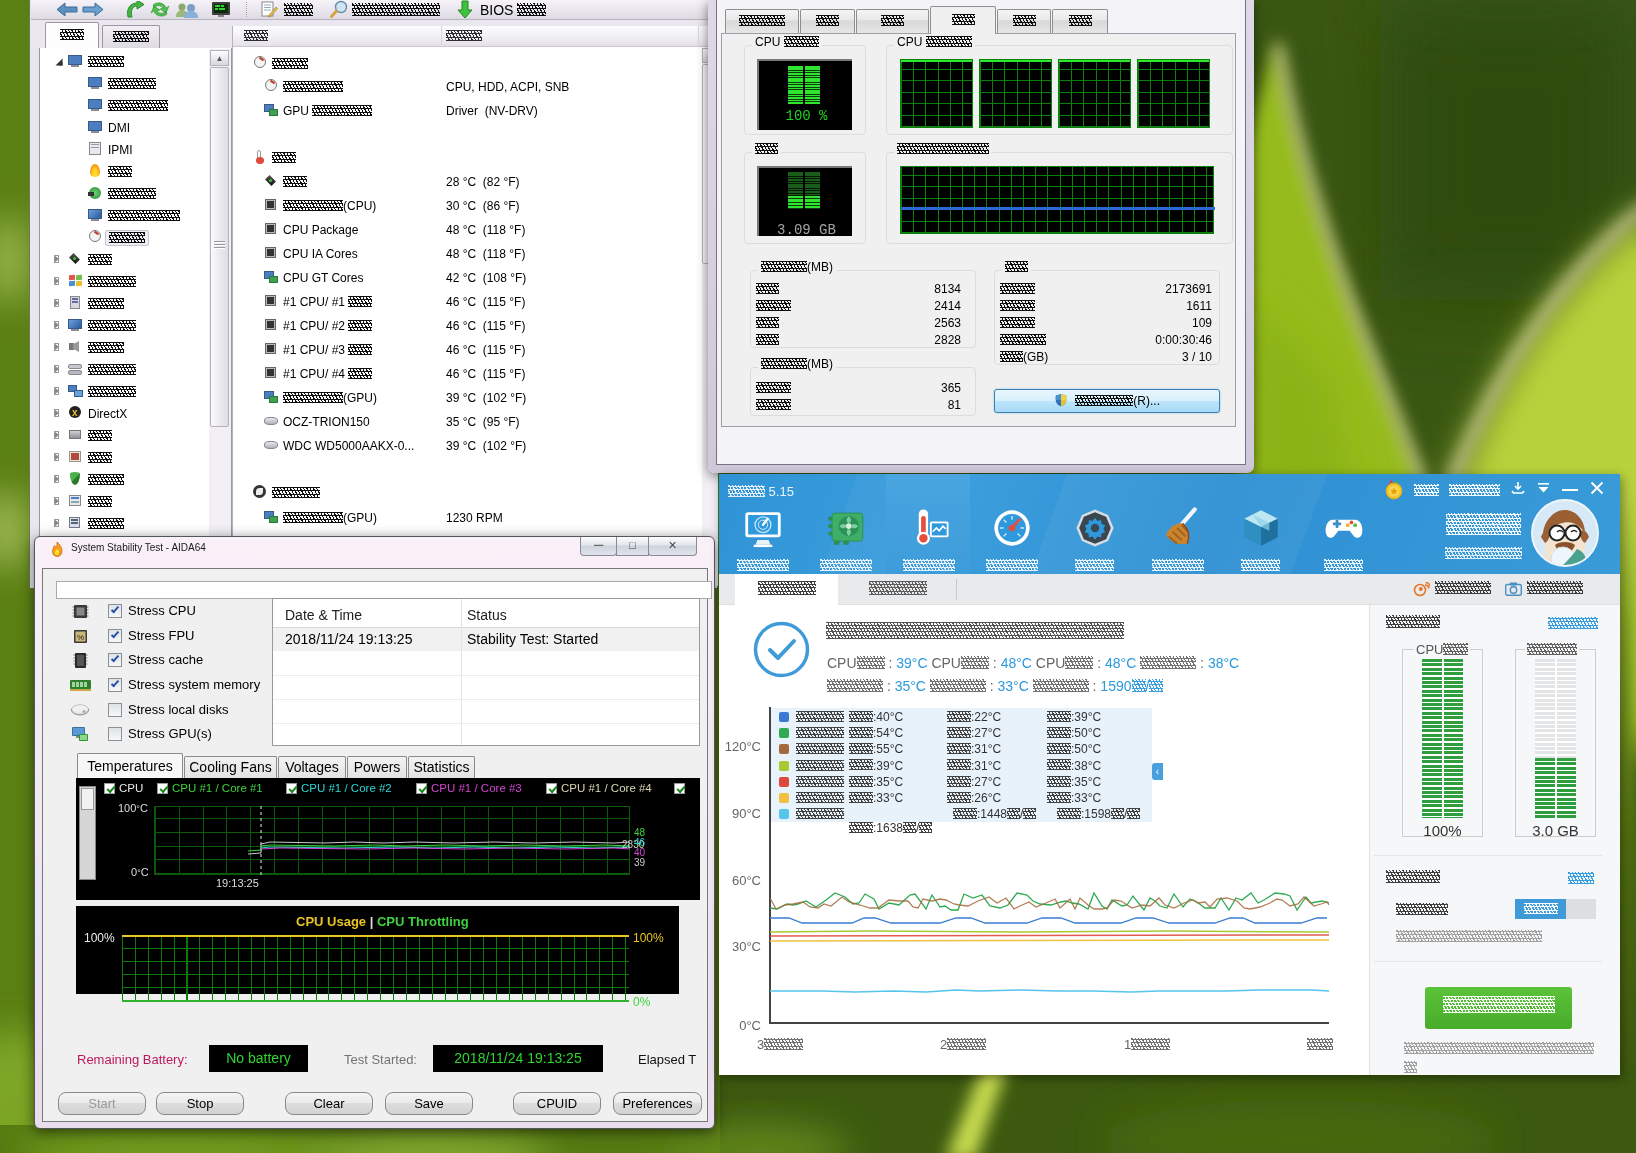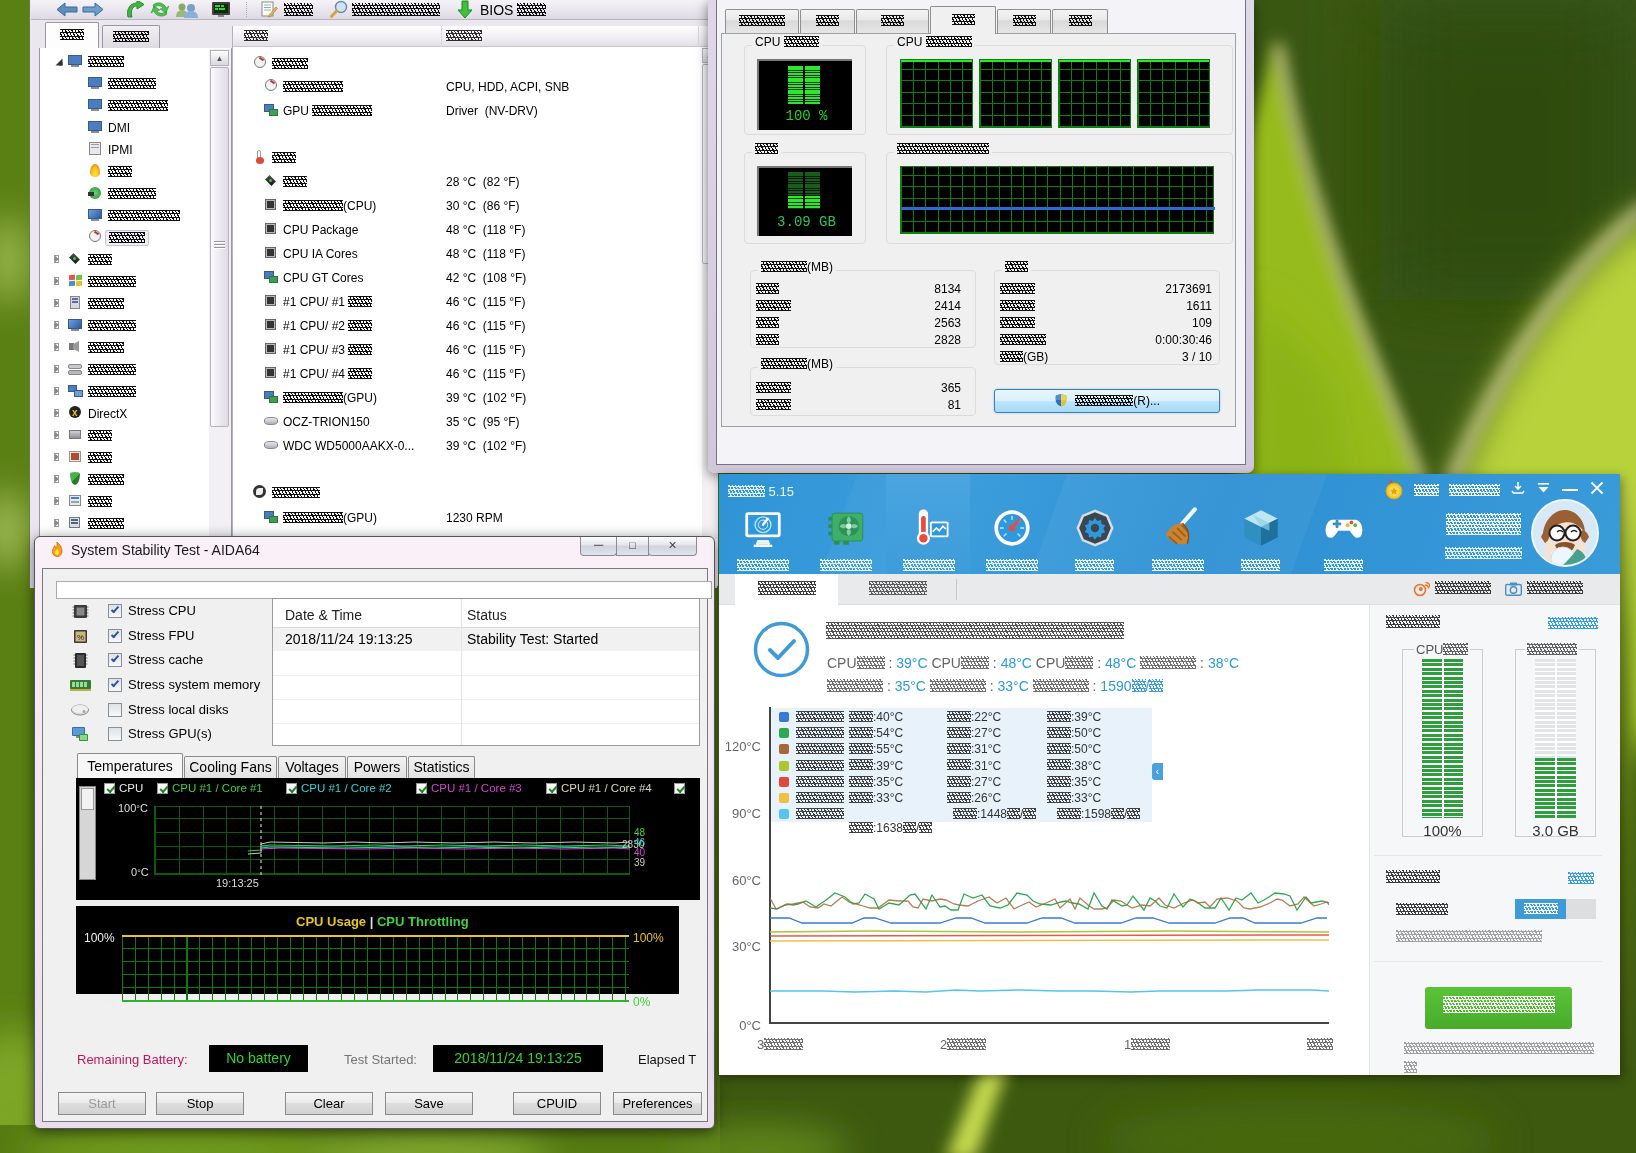--- a/index.html
+++ b/index.html
@@ -21,21 +21,21 @@
 .lc1x{position:absolute;left:78px;top:16px}.lc2x{position:absolute;left:182px;top:2px}.lc3x{position:absolute;left:286px;top:2px}
 .cbrow{position:absolute;left:65px;height:17px;line-height:16px;font-size:13px}
 .cb{display:inline-block;width:14px;height:14px;background:linear-gradient(180deg,#dfe3e6,#f6f8f9);border:1px solid #8a9097;vertical-align:-3px;margin-right:6px;position:relative}
 .cb b{position:absolute;left:2px;top:2px;width:8px;height:4px;border-left:2.2px solid #2a50a8;border-bottom:2.2px solid #2a50a8;transform:rotate(-48deg)}
 .sstab{position:absolute;top:187px;height:22px;background:linear-gradient(180deg,#f3f3f3,#e2e2e2);border:1px solid #8a8a8a;border-bottom:none;border-radius:2px 2px 0 0;text-align:center;line-height:21px;font-size:14px}
 .tgrid{background:repeating-linear-gradient(90deg,#0a5c0a 0 1px,rgba(0,0,0,0) 1px 23.8px),repeating-linear-gradient(0deg,#0a5c0a 0 1px,rgba(0,0,0,0) 1px 13.7px);border:1px solid #0a5c0a}
 .ugrid{background:repeating-linear-gradient(90deg,#0e7a0e 0 1px,rgba(0,0,0,0) 1px 12.9px),repeating-linear-gradient(0deg,#0e7a0e 0 1px,rgba(0,0,0,0) 1px 13px)}
 .wcb{position:absolute;width:11px;height:11px;background:#fff;border:1px solid #999}
 .wcb:after{content:"";position:absolute;left:1.5px;top:1.5px;width:6px;height:3px;border-left:2px solid #1a8a1a;border-bottom:2px solid #1a8a1a;transform:rotate(-48deg)}
 .leg{position:absolute;top:4px;font-size:11.5px}
-.sbtn{position:absolute;top:523px;width:88px;height:23px;background:linear-gradient(180deg,#f4f4f4,#ebebeb 45%,#dddddd 50%,#d2d2d2);border:1px solid #8a8a8a;border-radius:0;text-align:center;line-height:22px;font-size:13px}
+.sbtn{position:absolute;top:523px;width:88px;height:23px;background:linear-gradient(180deg,#f4f4f4,#ebebeb 45%,#dddddd 50%,#d2d2d2);border:1px solid #8a8a8a;border-radius:8px;text-align:center;line-height:22px;font-size:13px}
 </style></head>
 <body>
 
 <svg class="ab" style="left:0;top:0" width="1636" height="1153" viewBox="0 0 1636 1153">
 <defs>
 <linearGradient id="gbase" x1="0" y1="0" x2="1" y2="0">
 <stop offset="0" stop-color="#5d8414"></stop>
         <stop offset="0.5" stop-color="#4d700f"></stop>
         <stop offset="1" stop-color="#3a570f"></stop>
 </linearGradient>
@@ -413,21 +413,21 @@
    <div class="ab cpug" style="left:336px;top:25px"></div>
    <div class="ab cpug" style="left:415px;top:25px"></div>
 
    <div class="ab" style="left:22px;top:118px;width:122px;height:92px;border:1px solid #dcdcdc;border-radius:4px"></div>
    <div class="ab" style="left:30px;top:108px;background:#f0f0f0;padding:0 3px"><span class="z" style="width:23px"></span></div>
    <div class="ab" style="left:35px;top:132px;width:95px;height:70px;background:#000;border-top:2px solid #777;border-left:2px solid #777">
      <div class="ab" style="left:29px;top:4px;width:15px;height:24px;background:repeating-linear-gradient(180deg,#1a5c1a 0 1.6px,#061806 1.6px 2.4px)"></div>
      <div class="ab" style="left:46px;top:4px;width:15px;height:24px;background:repeating-linear-gradient(180deg,#1a5c1a 0 1.6px,#061806 1.6px 2.4px)"></div>
      <div class="ab" style="left:29px;top:28px;width:15px;height:13px;background:repeating-linear-gradient(180deg,#2ee62e 0 2.2px,#0c3a0c 2.2px 3.3px)"></div>
      <div class="ab" style="left:46px;top:28px;width:15px;height:13px;background:repeating-linear-gradient(180deg,#2ee62e 0 2.2px,#0c3a0c 2.2px 3.3px)"></div>
-     <div class="ab" style="left:0;top:46px;width:95px;text-align:center;color:#22c55e;font-family:'Liberation Mono',monospace;font-size:14px">3.09 GB</div>
+     <div class="ab" style="left:0;top:54px;width:95px;text-align:center;color:#a3a3a3;font-family:'Liberation Mono',monospace;font-size:14px">3.09 GB</div>
    </div>
 
    <div class="ab" style="left:164px;top:118px;width:347px;height:92px;border:1px solid #dcdcdc;border-radius:4px"></div>
    <div class="ab" style="left:172px;top:108px;background:#f0f0f0;padding:0 3px"><span class="z" style="width:92px"></span></div>
    <div class="ab memg" style="left:178px;top:132px;width:314px;height:68px">
      <div class="ab" style="left:0;top:40px;width:314px;height:3px;background:#2a6ad4"></div>
    </div>
 
    <div class="ab" style="left:28px;top:236px;width:226px;height:78px;border:1px solid #dcdcdc;border-radius:4px"></div>
    <div class="ab" style="left:36px;top:226px;background:#f0f0f0;padding:0 3px"><span class="z" style="width:46px"></span>(MB)</div>
@@ -462,21 +462,21 @@
 
  </div>
 </div>
 
 <div class="ab" id="sst" style="left:34px;top:536px;width:681px;height:593px;background:linear-gradient(180deg,#f9f0f8,#e9dded);border-radius:6px;box-shadow:0 3px 14px rgba(0,0,0,.55);border:1px solid #53565c;font-size:13px;color:#000">
 
  <svg class="ab" style="left:14px;top:4px" width="17" height="17" viewBox="0 0 17 17">
       <path d="M8 1 C11 4 13 6 13 10 C13 13 11 15.5 8.5 15.5 C5 15.5 3.5 13 3.5 10.5 C3.5 8 5 6.5 5.5 4.5 C6.5 6 7 6.5 8 5.5 C8 4 8 2.5 8 1 Z" fill="#f6a01f" stroke="#c96a10" stroke-width=".8"></path>
       <path d="M8.5 8 C10 9.5 10.5 11 9.5 13 C8.5 14.5 6.5 14 6 12.5 C5.5 11 6.5 9.5 8.5 8 Z" fill="#fde22e"></path>
     </svg>
- <div class="ab" style="left:36px;top:5px;font-size:14px;color:#1a1a1a">System Stability Test - AIDA64</div>
+ <div class="ab" style="left:36px;top:5px;font-size:10px;color:#1a1a1a">System Stability Test - AIDA64</div>
  <div class="ab" style="left:545px;top:0;width:37px;height:19px;background:linear-gradient(180deg,#fdfdfd,#e3e5ea 45%,#cfd3dc 50%,#dfe3ec);border:1px solid #8a8b97;border-top:none;border-radius:0 0 4px 4px;text-align:center;line-height:16px;color:#444">─</div>
  <div class="ab" style="left:581px;top:0;width:33px;height:19px;background:linear-gradient(180deg,#fdfdfd,#e3e5ea 45%,#cfd3dc 50%,#dfe3ec);border:1px solid #8a8b97;border-top:none;text-align:center;line-height:17px;color:#444;font-size:11px">□</div>
  <div class="ab" style="left:613px;top:0;width:49px;height:19px;background:linear-gradient(180deg,#fdfdfd,#e3e5ea 45%,#cfd3dc 50%,#dfe3ec);border:1px solid #8a8b97;border-top:none;border-radius:0 0 4px 4px;text-align:center;line-height:16px;color:#444;font-size:14px">×</div>
 
  <div class="ab" style="left:7px;top:31px;width:666px;height:554px;background:#f0f0f0;border:1px solid #77797e">
   <div class="ab" style="left:13px;top:12px;width:656px;height:18px;background:#fff;border:1px solid #aaa"></div>
 
   <svg class="ab" style="left:29px;top:34px" width="17" height="17" viewBox="0 0 17 17">
         <rect x="2" y="2" width="13" height="13" rx="1" fill="#3a3a3a"></rect>
         <rect x="4.5" y="4.5" width="8" height="8" fill="#888"></rect>

